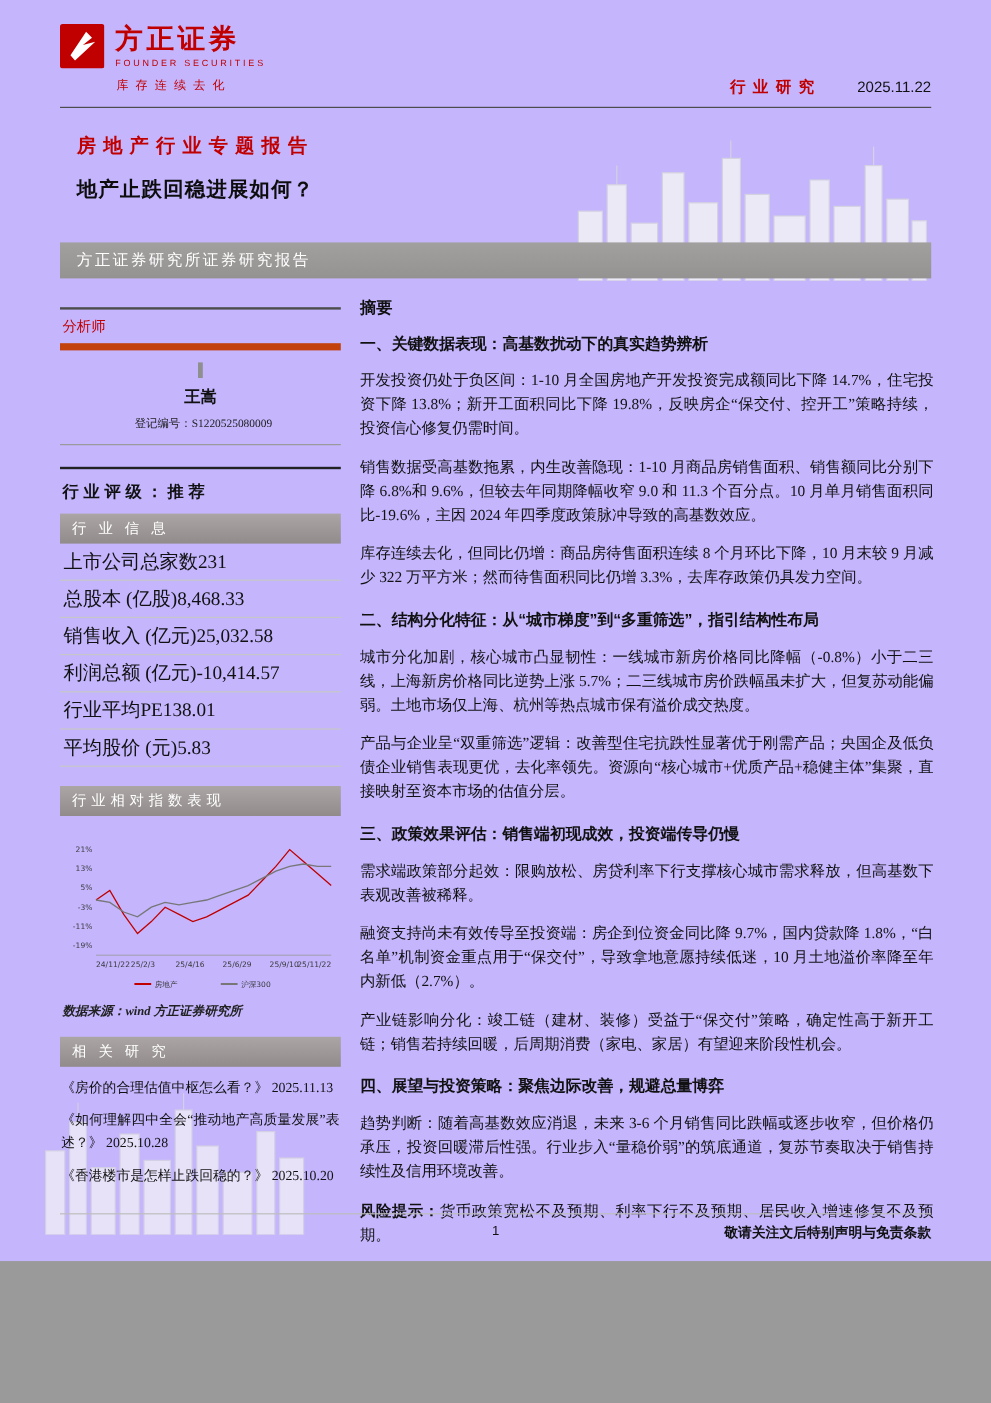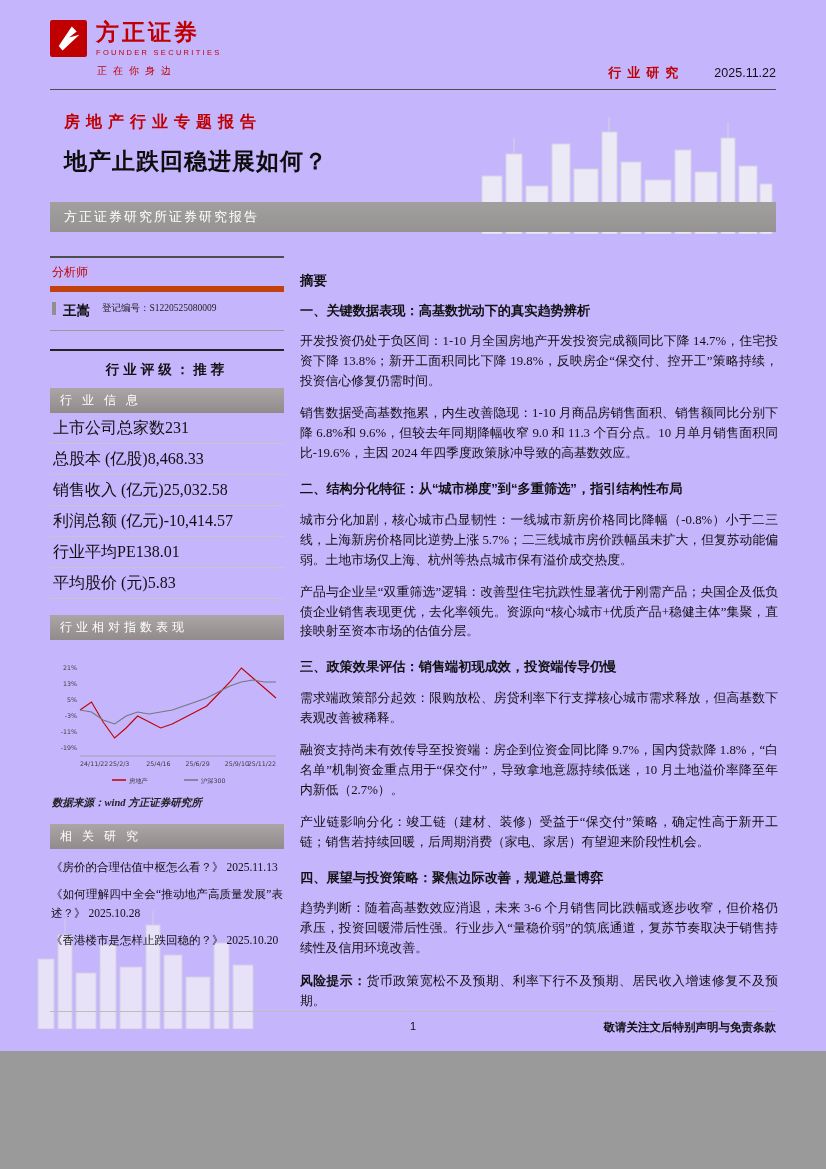--- a/index.html
+++ b/index.html
@@ -22,64 +22,64 @@
   .slogan { color:#c00000; font-size:10px; letter-spacing:6px; margin:7px 0 0 47px;
             font-family:"Liberation Sans", sans-serif; }
   .header-right { position:absolute; right:0; bottom:7px; white-space:nowrap; }
   .category { color:#c00000; font-weight:bold; font-size:13px; letter-spacing:6px;
               font-family:"Liberation Sans", sans-serif; margin-right:26px; }
   .date { font-size:12.5px; color:#111; font-family:"Liberation Sans", sans-serif; }
   
   .title-block { position:absolute; left:64px; top:112px; z-index:2; }
   .series-title { color:#c00000; font-weight:bold; font-size:16px; letter-spacing:6px;
                   font-family:"Liberation Sans", sans-serif; }
-  .main-title { font-size:23px; font-weight:bold; letter-spacing:1px; margin-top:13px;
+  .main-title { font-size:17px; font-weight:bold; letter-spacing:1px; margin-top:13px;
                 color:#0d0d0d; font-family:"Liberation Sans", sans-serif; }
   
   .banner { position:absolute; left:50px; right:50px; top:202px; height:30px;
             background:linear-gradient(#a2a09f,#959392); color:#fff; line-height:30px;
             padding-left:14px; font-size:13px; letter-spacing:2px;
             font-family:"Liberation Sans", sans-serif; z-index:3; }
   
   .skyline-top { position:absolute; top:114px; right:52px; width:300px; height:120px;
                  z-index:1; opacity:.8; }
   .skyline-bottom { position:absolute; left:34px; bottom:22px; width:225px; height:120px;
                     z-index:0; opacity:.7; }
   
   .sidebar { position:absolute; left:50px; top:256px; width:234px; z-index:2; }
   .analyst-label { border-top:2px solid #4d4d4d; border-bottom:6px solid #c2410c;
                    color:#c00000; font-size:12px; padding:6px 2px 5px;
                    font-family:"Liberation Sans", sans-serif; }
-  .analyst-row { display:flex; gap:7px; padding:10px 2px;
-                 border-bottom:1px solid #9a9a9a; }
+  .analyst-row { display:flex; align-items:center; gap:7px; padding:10px 2px;
+                 border-bottom:1px solid #9a9a9a;flex-direction:column; }
   .analyst-bar { width:4px; height:13px; background:#8f8f8f; }
   .analyst-name { font-weight:bold; font-size:13.5px; font-family:"Liberation Sans", sans-serif; }
   .analyst-id { font-size:9.5px; color:#222; margin-left:5px; }
   .rating { margin-top:18px; border-top:2px solid #222; padding:10px 2px 9px;
-            font-weight:bold; font-size:13.5px; letter-spacing:4px; text-align:center;
+            font-weight:bold; font-size:13.5px; letter-spacing:4px; 
             font-family:"Liberation Sans", sans-serif; }
   .bar-header { background:linear-gradient(#aba5a5,#918b8b); color:#fff; font-size:12px;
                 padding:4px 0 4px 10px; font-family:"Liberation Sans", sans-serif; }
   .ls-wide { letter-spacing:10px; }
   .ls-mid  { letter-spacing:4px; }
   .mt16 { margin-top:16px; }
   .mt14 { margin-top:14px; }
   .info-row { display:flex; justify-content:flex-start; align-items:baseline;
               padding:5px 3px 4px; border-bottom:1px solid #c7c7c7; font-size:16px; }
   .info-label { color:#111; }
   .info-value { color:#111; }
   .chart-wrap { padding-top:8px; }
   .chart-wrap svg { display:block; width:234px; height:142px; }
   .tick { font-size:6.3px; fill:#3a3a3a; font-family:"DejaVu Sans", sans-serif; }
   .source { font-style:italic; font-weight:bold; font-size:10.5px; color:#222;
             padding:6px 0 0 2px; }
   .rel-item { font-size:11.5px; line-height:1.6; margin-top:9px; text-align:justify;
               padding:0 1px; }
   
-  .main { position:absolute; left:300px; width:478px; top:272px; z-index:2; }
+  .main { position:absolute; left:300px; width:478px; top:248px; z-index:2; }
   .abstract { font-weight:bold; font-size:13.5px; margin-bottom:12px;
               font-family:"Liberation Sans", sans-serif; }
   .para { font-size:12.8px; line-height:1.56; text-align:justify; margin-bottom:12px; }
   .para strong { font-family:"Liberation Sans", sans-serif; }
   .heading { font-weight:bold; font-size:13.2px; margin:16px 0 12px; line-height:1.4;
              font-family:"Liberation Sans", sans-serif; }
   #main-blocks .heading:first-child { margin-top:2px; }
   
   .footer { position:absolute; left:50px; right:50px; bottom:14px; height:26px;
             border-top:1px solid #bdbdbd; padding-top:8px; z-index:2;
@@ -133,21 +133,21 @@
     <div class="logo-block">
       <svg class="logo-icon" viewBox="0 0 34 34">
         <rect width="34" height="34" rx="2" fill="#c00000"></rect>
         <path d="M8 24 L20 6 L24.5 10.5 L17.5 16 L27 13.5 L11.5 28 Z" fill="#ffffff"></path>
       </svg>
       <div class="brand-text">
         <div class="brand-cn">方正证券</div>
         <div class="brand-en">FOUNDER SECURITIES</div>
       </div>
     </div>
-    <div class="slogan">正在你身边</div>
+    <div class="slogan">库存连续去化</div>
     <div class="header-right">
       <span class="category">行业研究</span>
       <span class="date">2025.11.22</span>
     </div>
   </div>
 
   <div class="title-block">
     <div class="series-title">房地产行业专题报告</div>
     <div class="main-title">地产止跌回稳进展如何？</div>
   </div>
@@ -224,20 +224,21 @@
         <div class="rel-item">《香港楼市是怎样止跌回稳的？》 2025.10.20</div>
       </div>
   </div>
 
   <div class="main">
     <div class="abstract">摘要</div>
     <div id="main-blocks">
         <p class="heading">一、关键数据表现：高基数扰动下的真实趋势辨析</p>
         <p class="para">开发投资仍处于负区间：1-10 月全国房地产开发投资完成额同比下降 14.7%，住宅投资下降 13.8%；新开工面积同比下降 19.8%，反映房企“保交付、控开工”策略持续，投资信心修复仍需时间。</p>
         <p class="para">销售数据受高基数拖累，内生改善隐现：1-10 月商品房销售面积、销售额同比分别下降 6.8%和 9.6%，但较去年同期降幅收窄 9.0 和 11.3 个百分点。10 月单月销售面积同比-19.6%，主因 2024 年四季度政策脉冲导致的高基数效应。</p>
+        <p class="para">库存连续去化，但同比仍增：商品房待售面积连续 8 个月环比下降，10 月末较 9 月减少 322 万平方米；然而待售面积同比仍增 3.3%，去库存政策仍具发力空间。</p>
         <p class="heading">二、结构分化特征：从“城市梯度”到“多重筛选”，指引结构性布局</p>
         <p class="para">城市分化加剧，核心城市凸显韧性：一线城市新房价格同比降幅（-0.8%）小于二三线，上海新房价格同比逆势上涨 5.7%；二三线城市房价跌幅虽未扩大，但复苏动能偏弱。土地市场仅上海、杭州等热点城市保有溢价成交热度。</p>
         <p class="para">产品与企业呈“双重筛选”逻辑：改善型住宅抗跌性显著优于刚需产品；央国企及低负债企业销售表现更优，去化率领先。资源向“核心城市+优质产品+稳健主体”集聚，直接映射至资本市场的估值分层。</p>
         <p class="heading">三、政策效果评估：销售端初现成效，投资端传导仍慢</p>
         <p class="para">需求端政策部分起效：限购放松、房贷利率下行支撑核心城市需求释放，但高基数下表观改善被稀释。</p>
         <p class="para">融资支持尚未有效传导至投资端：房企到位资金同比降 9.7%，国内贷款降 1.8%，“白名单”机制资金重点用于“保交付”，导致拿地意愿持续低迷，10 月土地溢价率降至年内新低（2.7%）。</p>
         <p class="para">产业链影响分化：竣工链（建材、装修）受益于“保交付”策略，确定性高于新开工链；销售若持续回暖，后周期消费（家电、家居）有望迎来阶段性机会。</p>
         <p class="heading">四、展望与投资策略：聚焦边际改善，规避总量博弈</p>
         <p class="para">趋势判断：随着高基数效应消退，未来 3-6 个月销售同比跌幅或逐步收窄，但价格仍承压，投资回暖滞后性强。行业步入“量稳价弱”的筑底通道，复苏节奏取决于销售持续性及信用环境改善。</p>
         <p class="para"><strong>风险提示：</strong>货币政策宽松不及预期、利率下行不及预期、居民收入增速修复不及预期。</p>

